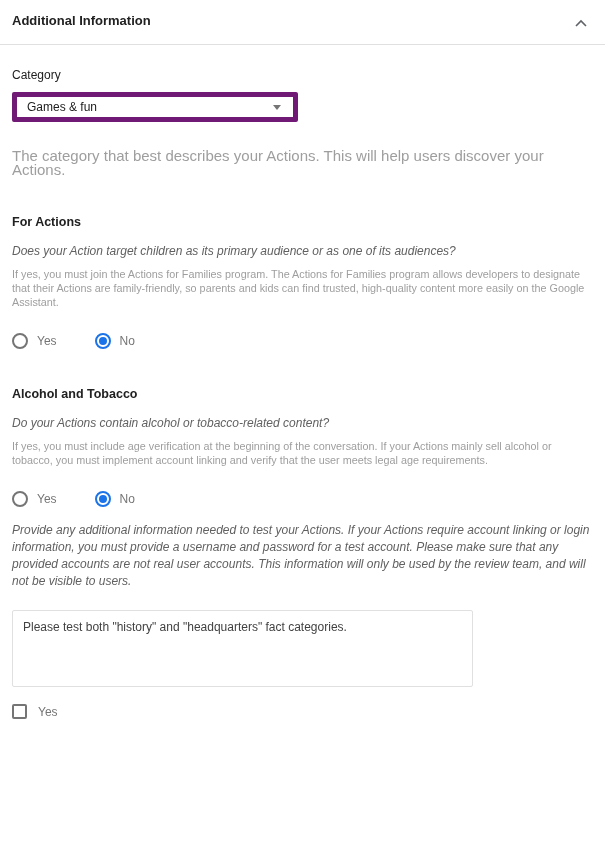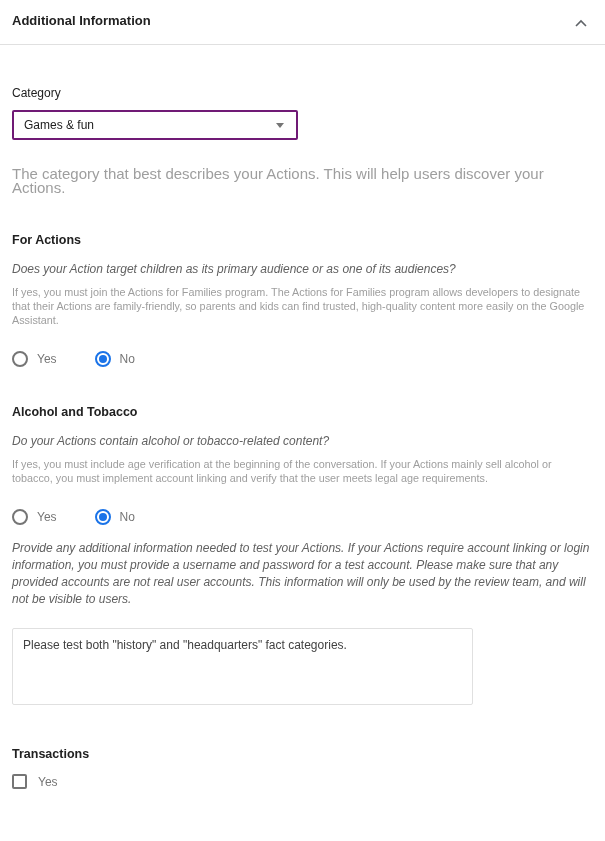--- a/index.html
+++ b/index.html
@@ -23,37 +23,37 @@
   .panel-title { font-size: 13px; font-weight: bold; color: #212121; }
   .collapse-btn {
     background: none; border: none; padding: 2px; cursor: pointer;
     display: flex; align-items: center;
   }
 
   .content { padding: 0 14px 26px 12px; }
 
   .section-title { font-size: 12.5px; font-weight: bold; color: #212121; }
   .mt-lg { margin-top: 38px; }
-  .mt-head { margin-top: 41px; }
+  .mt-head { margin-top: 23px; }
 
   .question {
     font-size: 12px; color: #616161; line-height: 15px; margin-top: 15px; font-style: italic;
   }
   .helper {
     font-size: 10.8px; color: #9e9e9e; line-height: 14px; margin-top: 8px;
   }
   .field-helper {
     font-size: 15px; color: #9e9e9e; line-height: 14px; margin-top: 27px;
   }
 
   
   .select-box {
     margin-top: 10px;
     width: 286px; height: 30px;
-    border: 2px solid #701a75;
+    border: 5px solid #701a75;
     border-radius: 2px;
     display: flex; align-items: center; justify-content: space-between;
     padding: 0 10px 0 10px;
     cursor: pointer;
     background: #fff;
   }
   .select-value { font-size: 12px; color: #212121; }
   .select-arrow {
     width: 0; height: 0;
     border-left: 4px solid transparent;
@@ -169,21 +169,20 @@
           </span>
         <span class="radio-label">No</span>
       </div>
     </div>
 
     
     <div class="question" style="line-height:17px; color:#616161;">Provide any additional information needed to test your Actions. If your Actions require account linking or login information, you must provide a username and password for a test account. Please make sure that any provided accounts are not real user accounts. This information will only be used by the review team, and will not be visible to users.</div>
     <textarea class="testing-textarea" spellcheck="false" style="">Please test both "history" and "headquarters" fact categories.</textarea>
 
     
-    <div class="section-title mt-lg">Transactions</div>
 
     <div class="checkbox-row">
       <span class="checkbox-box"></span>
       <span class="checkbox-label">Yes</span>
     </div>
 
     
     
 
     

